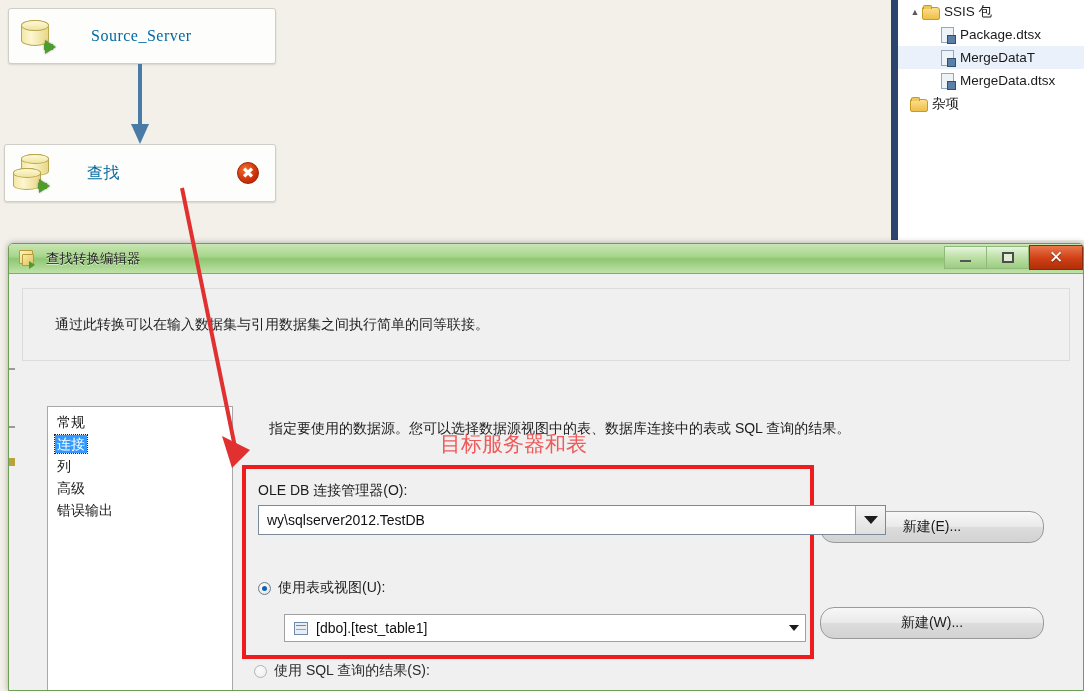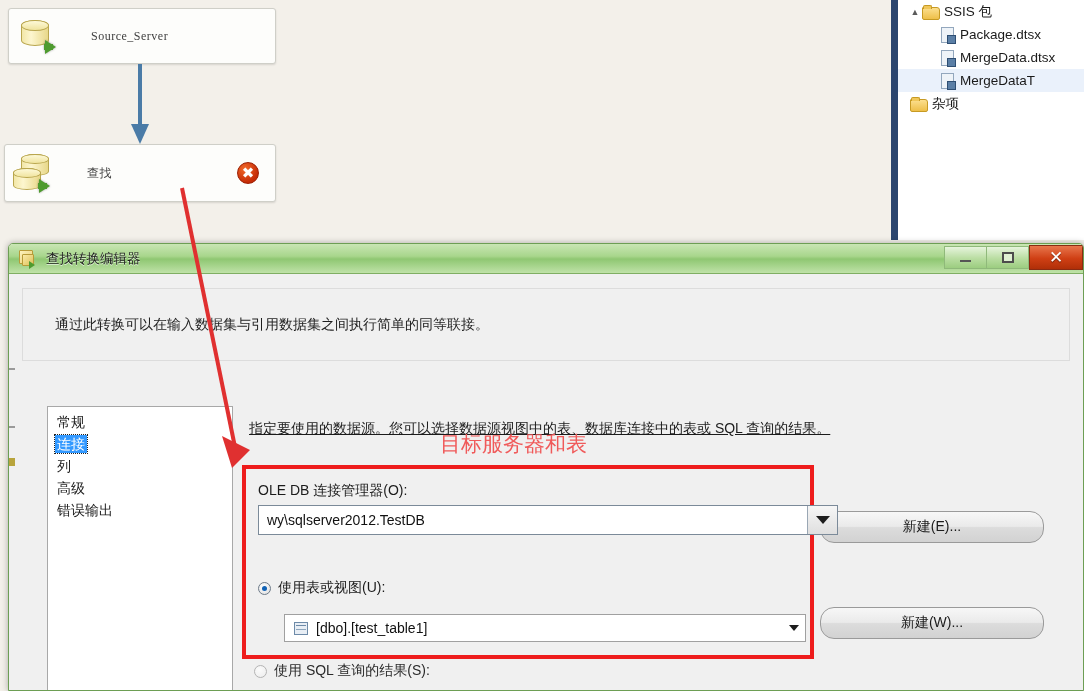--- a/index.html
+++ b/index.html
@@ -23,22 +23,22 @@
   .df-node {
     position: absolute;
     background: #fdfdfb;
     border: 1px solid #cfcfc8;
     border-radius: 3px;
     box-shadow: 0 1px 2px rgba(0,0,0,0.12);
     display: flex; align-items: center;
   }
   .df-node .nd-label {
     font-family: "Liberation Serif", "DejaVu Serif", serif;
-    font-size: 12px;
-    color: #404040;
+    font-size: 16px;
+    color: #0369a1;
     letter-spacing: 0.5px;
   }
   #node-source { left: 8px; top: 8px; width: 268px; height: 56px; }
   #node-lookup { left: 4px; top: 144px; width: 272px; height: 58px; }
   .nd-icon { position: relative; width: 48px; height: 44px; flex: none; margin-left: 6px; }
   .cyl {
     position: absolute;
     background: linear-gradient(to right,#f2e7a8 0%,#fdf6cf 35%,#e8d88a 100%);
     border: 1px solid #b9a64e;
     border-radius: 50% / 22%;
@@ -176,21 +176,21 @@
   }
   .pl-item {
     height: 22px; line-height: 22px; padding-left: 7px;
     font-size: 14px; color: #1a1a1a; white-space: nowrap;
   }
   .pl-item > span { padding: 1px 2px; }
   .pl-item.sel > span { background: #3399ff; color: #ffffff; outline: 1px dotted #1f1f1f; }
 
   #main-pane { position: absolute; left: 236px; top: 132px; right: 0; bottom: 0; }
   #instr-text {
-    position: absolute; left: 4px; top: 14px; font-size: 14px; color: #1b1b1b; white-space: nowrap; text-decoration: underline;
+    position: absolute; left: 24px; top: 14px; font-size: 14px; color: #1b1b1b; white-space: nowrap;
   }
 
   #annot-label {
     position: absolute; left: 440px; top: 430px;
     font-size: 21px; color: #f05a5a;
     font-family: "DejaVu Sans", sans-serif;
     z-index: 30; white-space: nowrap;
   }
 
   #conn-group {
@@ -207,21 +207,21 @@
   .combo .cbtn {
     position: absolute; right: 0; top: 0; bottom: 0; width: 30px;
     border-left: 1px solid #9aa7b4;
     background: linear-gradient(to bottom,#f6f6f6,#dfdfdf);
     display: flex; align-items: center; justify-content: center;
   }
   .combo .cbtn .tri {
     width: 0; height: 0; border-left: 7px solid transparent; border-right: 7px solid transparent;
     border-top: 8px solid #1c1c1c;
   }
-  #combo-conn { left: 12px; top: 36px; width: 580px; height: 30px; }
+  #combo-conn { left: 12px; top: 36px; width: 628px; height: 30px; }
   #radio-table { position: absolute; left: 12px; top: 110px; display: flex; align-items: center; }
   #radio-sql-row { position: absolute; left: 254px; top: 662px; display: flex; align-items: center; z-index: 26; }
   .radio {
     width: 13px; height: 13px; border-radius: 50%;
     background: radial-gradient(circle at 40% 35%, #ffffff, #dcdcdc);
     border: 1px solid #6d7b89; flex: none; position: relative;
   }
   .radio.on::after {
     content:""; position:absolute; left:3px; top:3px; width:5px; height:5px;
     border-radius: 50%; background: #1062b5;
@@ -293,28 +293,28 @@
       <span class="tw-twisty">▲</span>
       <span class="tw-folder"></span>
       <span>SSIS 包</span>
     </div>
 
     <div class="tree-row" style="padding-left:42px;">
       <span class="tw-file"></span>
       <span>Package.dtsx</span>
     </div>
 
+    <div class="tree-row sel" style="padding-left:42px;">
+      <span class="tw-file"></span>
+      <span>MergeDataT</span>
+    </div>
+
     <div class="tree-row" style="padding-left:42px;">
       <span class="tw-file"></span>
       <span>MergeData.dtsx</span>
-    </div>
-
-    <div class="tree-row sel" style="padding-left:42px;">
-      <span class="tw-file"></span>
-      <span>MergeDataT</span>
     </div>
 
     <div class="tree-row" style="padding-left:12px;">
       <span class="tw-folder"></span>
       <span>杂项</span>
     </div>
   </div>
 
   <div id="dialog">
 

